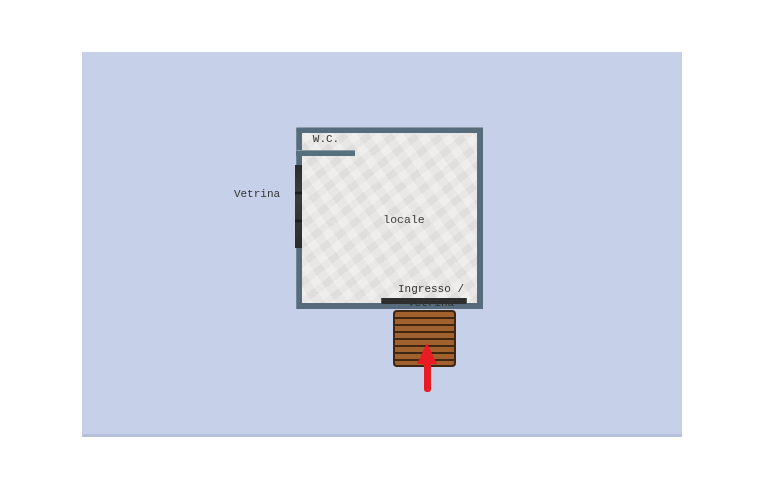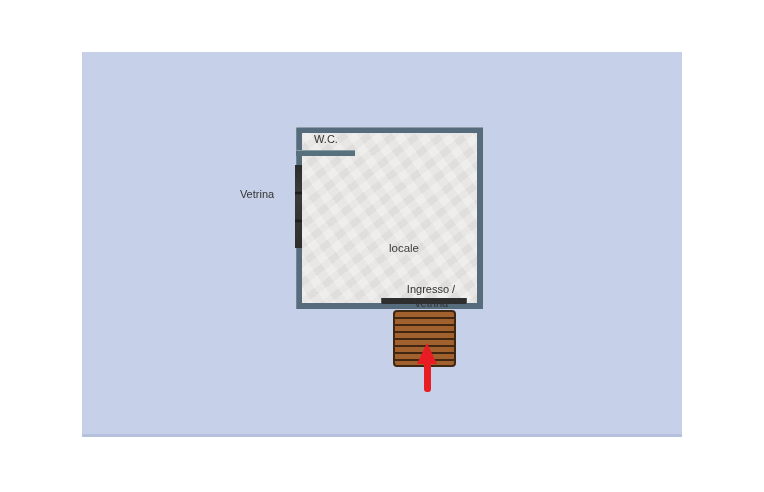--- a/index.html
+++ b/index.html
@@ -1,21 +1,21 @@
 <!DOCTYPE html>
 <html><head>
 <meta charset="utf-8">
 <style>
   html,body{margin:0;padding:0;}
   .page{
     position:relative;
     width:764px;height:492px;
     background:#ffffff;
     overflow:hidden;
-    font-family:Liberation Sans, sans-serif;
+    font-family:Liberation Mono, monospace;
   }
   
   .board{
     position:absolute;
     left:82px;top:52px;
     width:600px;height:382px;
     background:#c6d0e8;
     border-bottom:3px solid #b5c0dd;
   }
   
@@ -93,21 +93,21 @@
   .lbl{
     position:absolute;
     color:#333333;
     font-size:11px;
     line-height:14px;
     text-align:center;
     white-space:pre;
   }
   .lbl-wc{left:306px;top:132px;width:40px;}
   .lbl-vetrina{left:222px;top:187px;width:70px;}
-  .lbl-locale{left:374px;top:213px;width:60px;font-size:11.5px;color:#3d3d3d;margin-top:28px;}
+  .lbl-locale{left:374px;top:213px;width:60px;font-size:11.5px;color:#3d3d3d;}
   .lbl-ingresso{left:391px;top:282px;width:80px;}
 </style>
 </head>
 <body>
 
 <div class="page">
 
   <div class="board">
 
     

